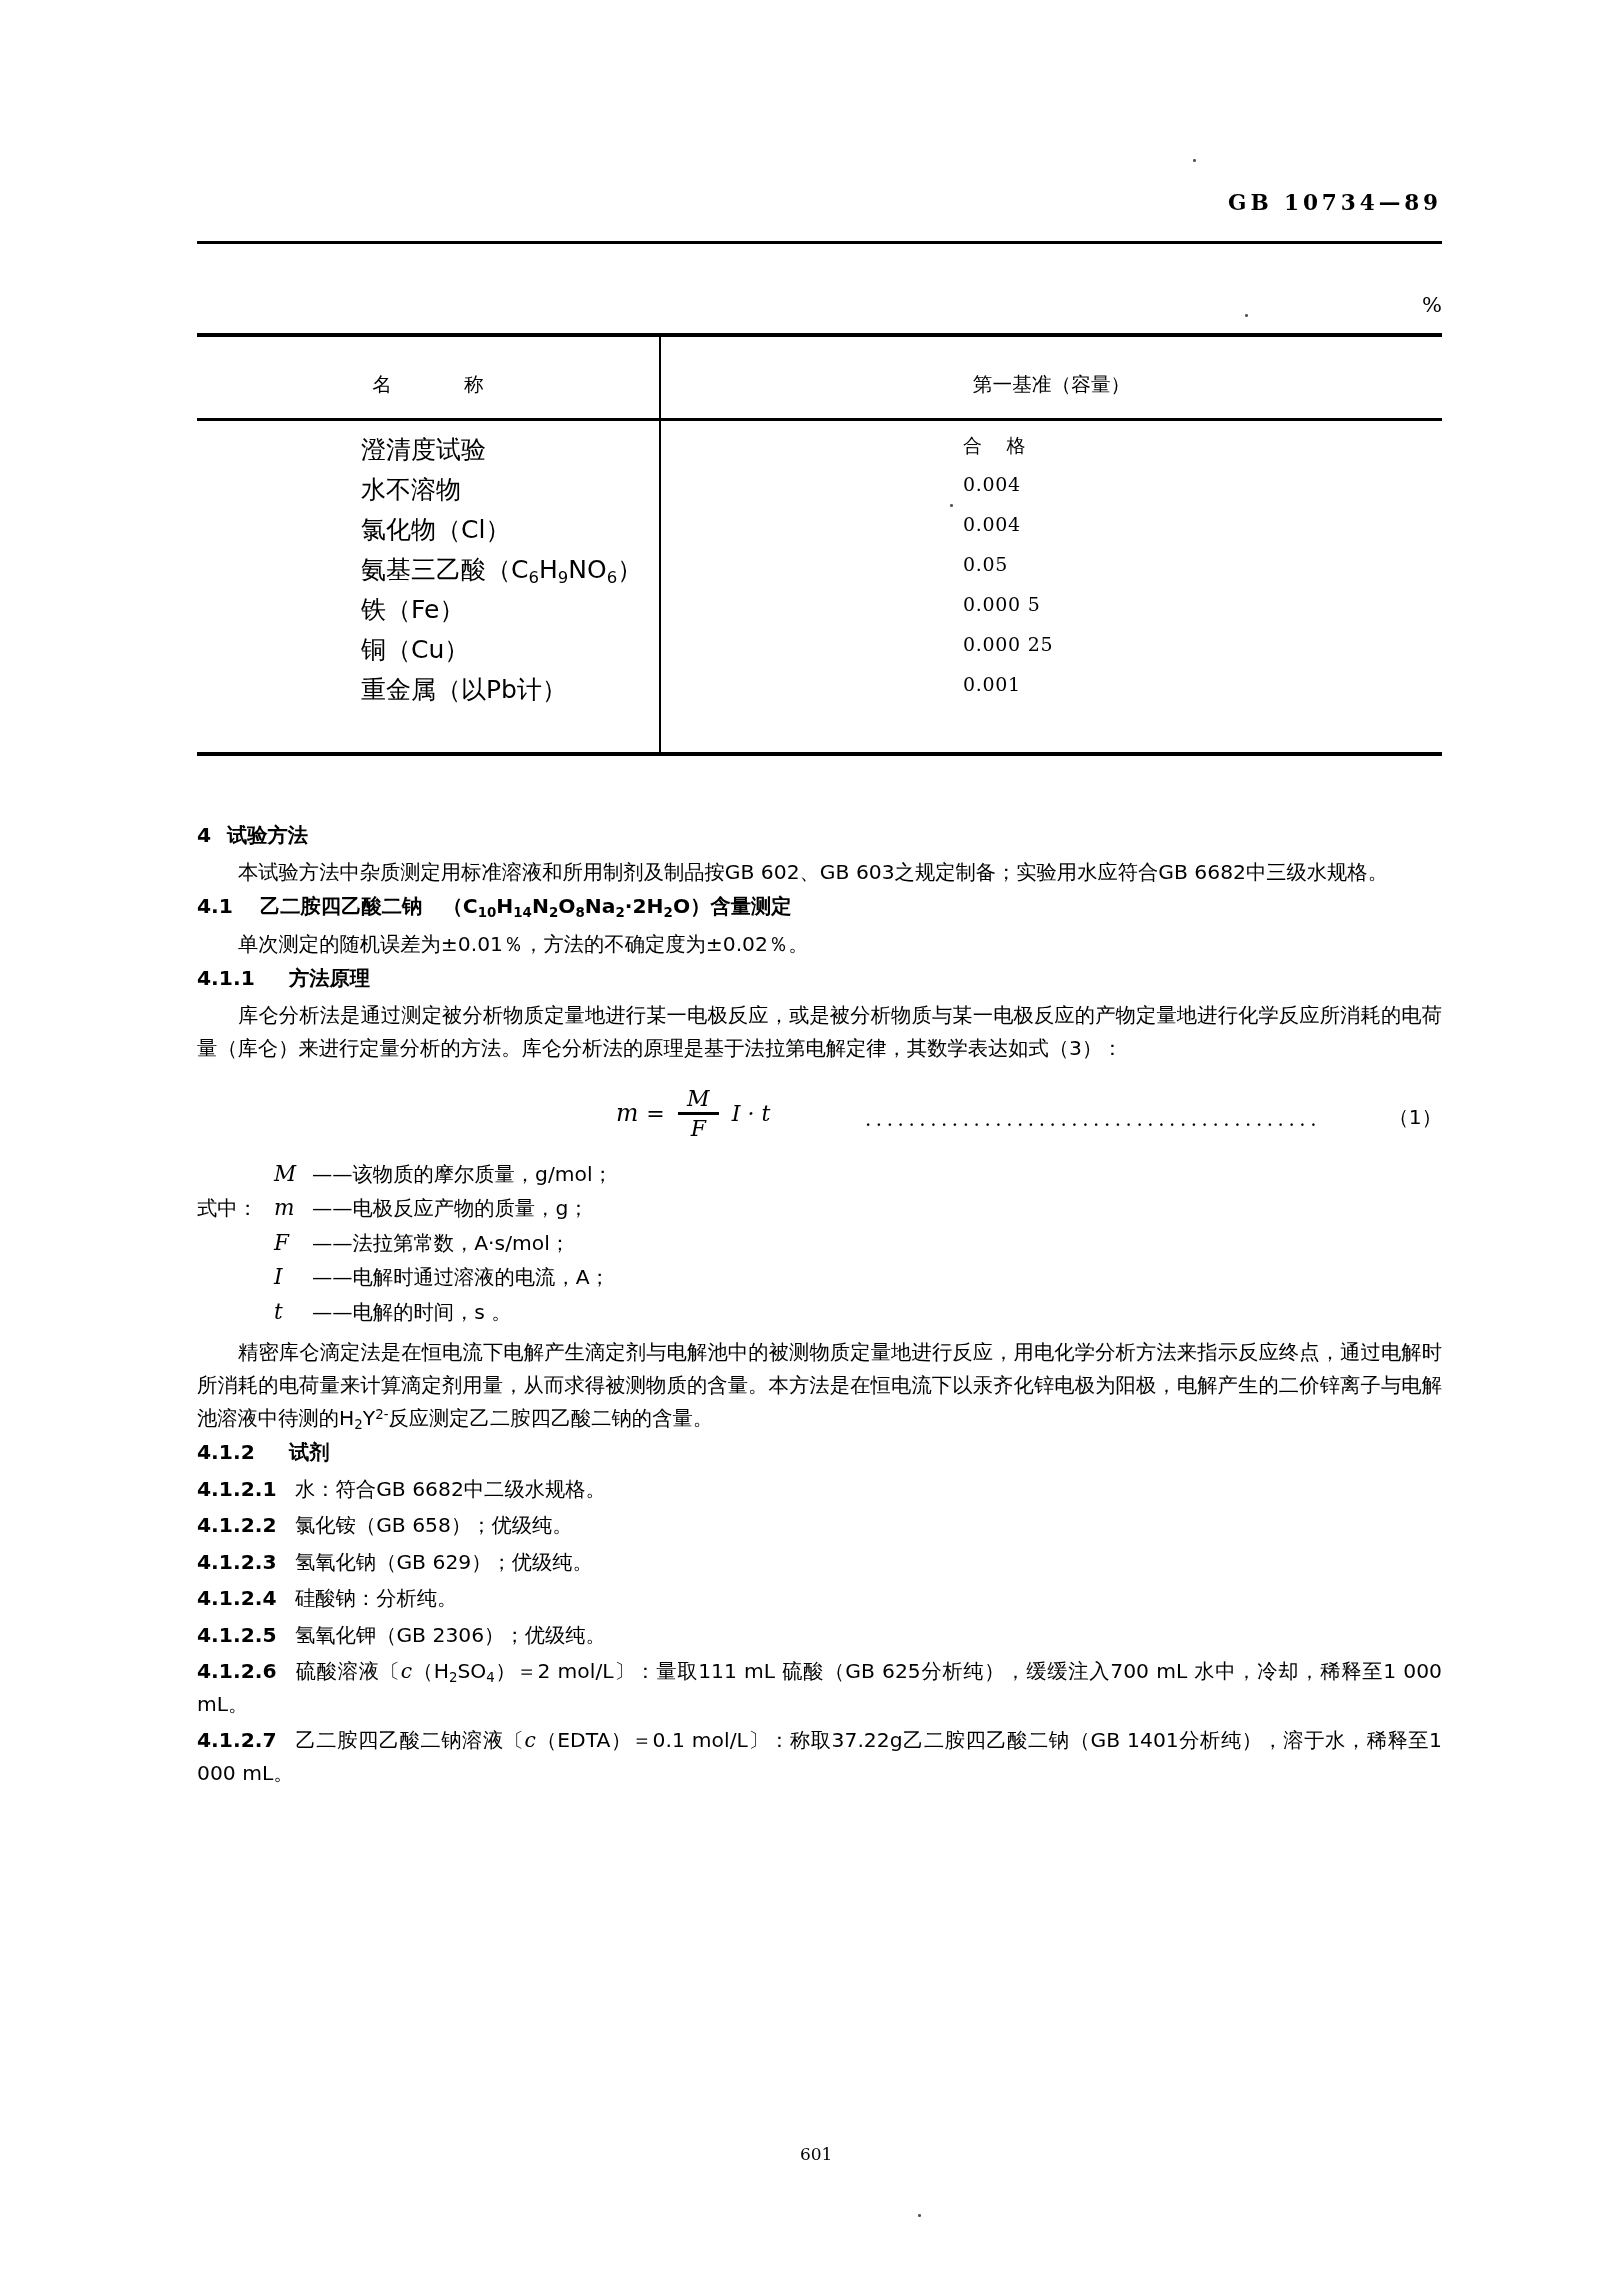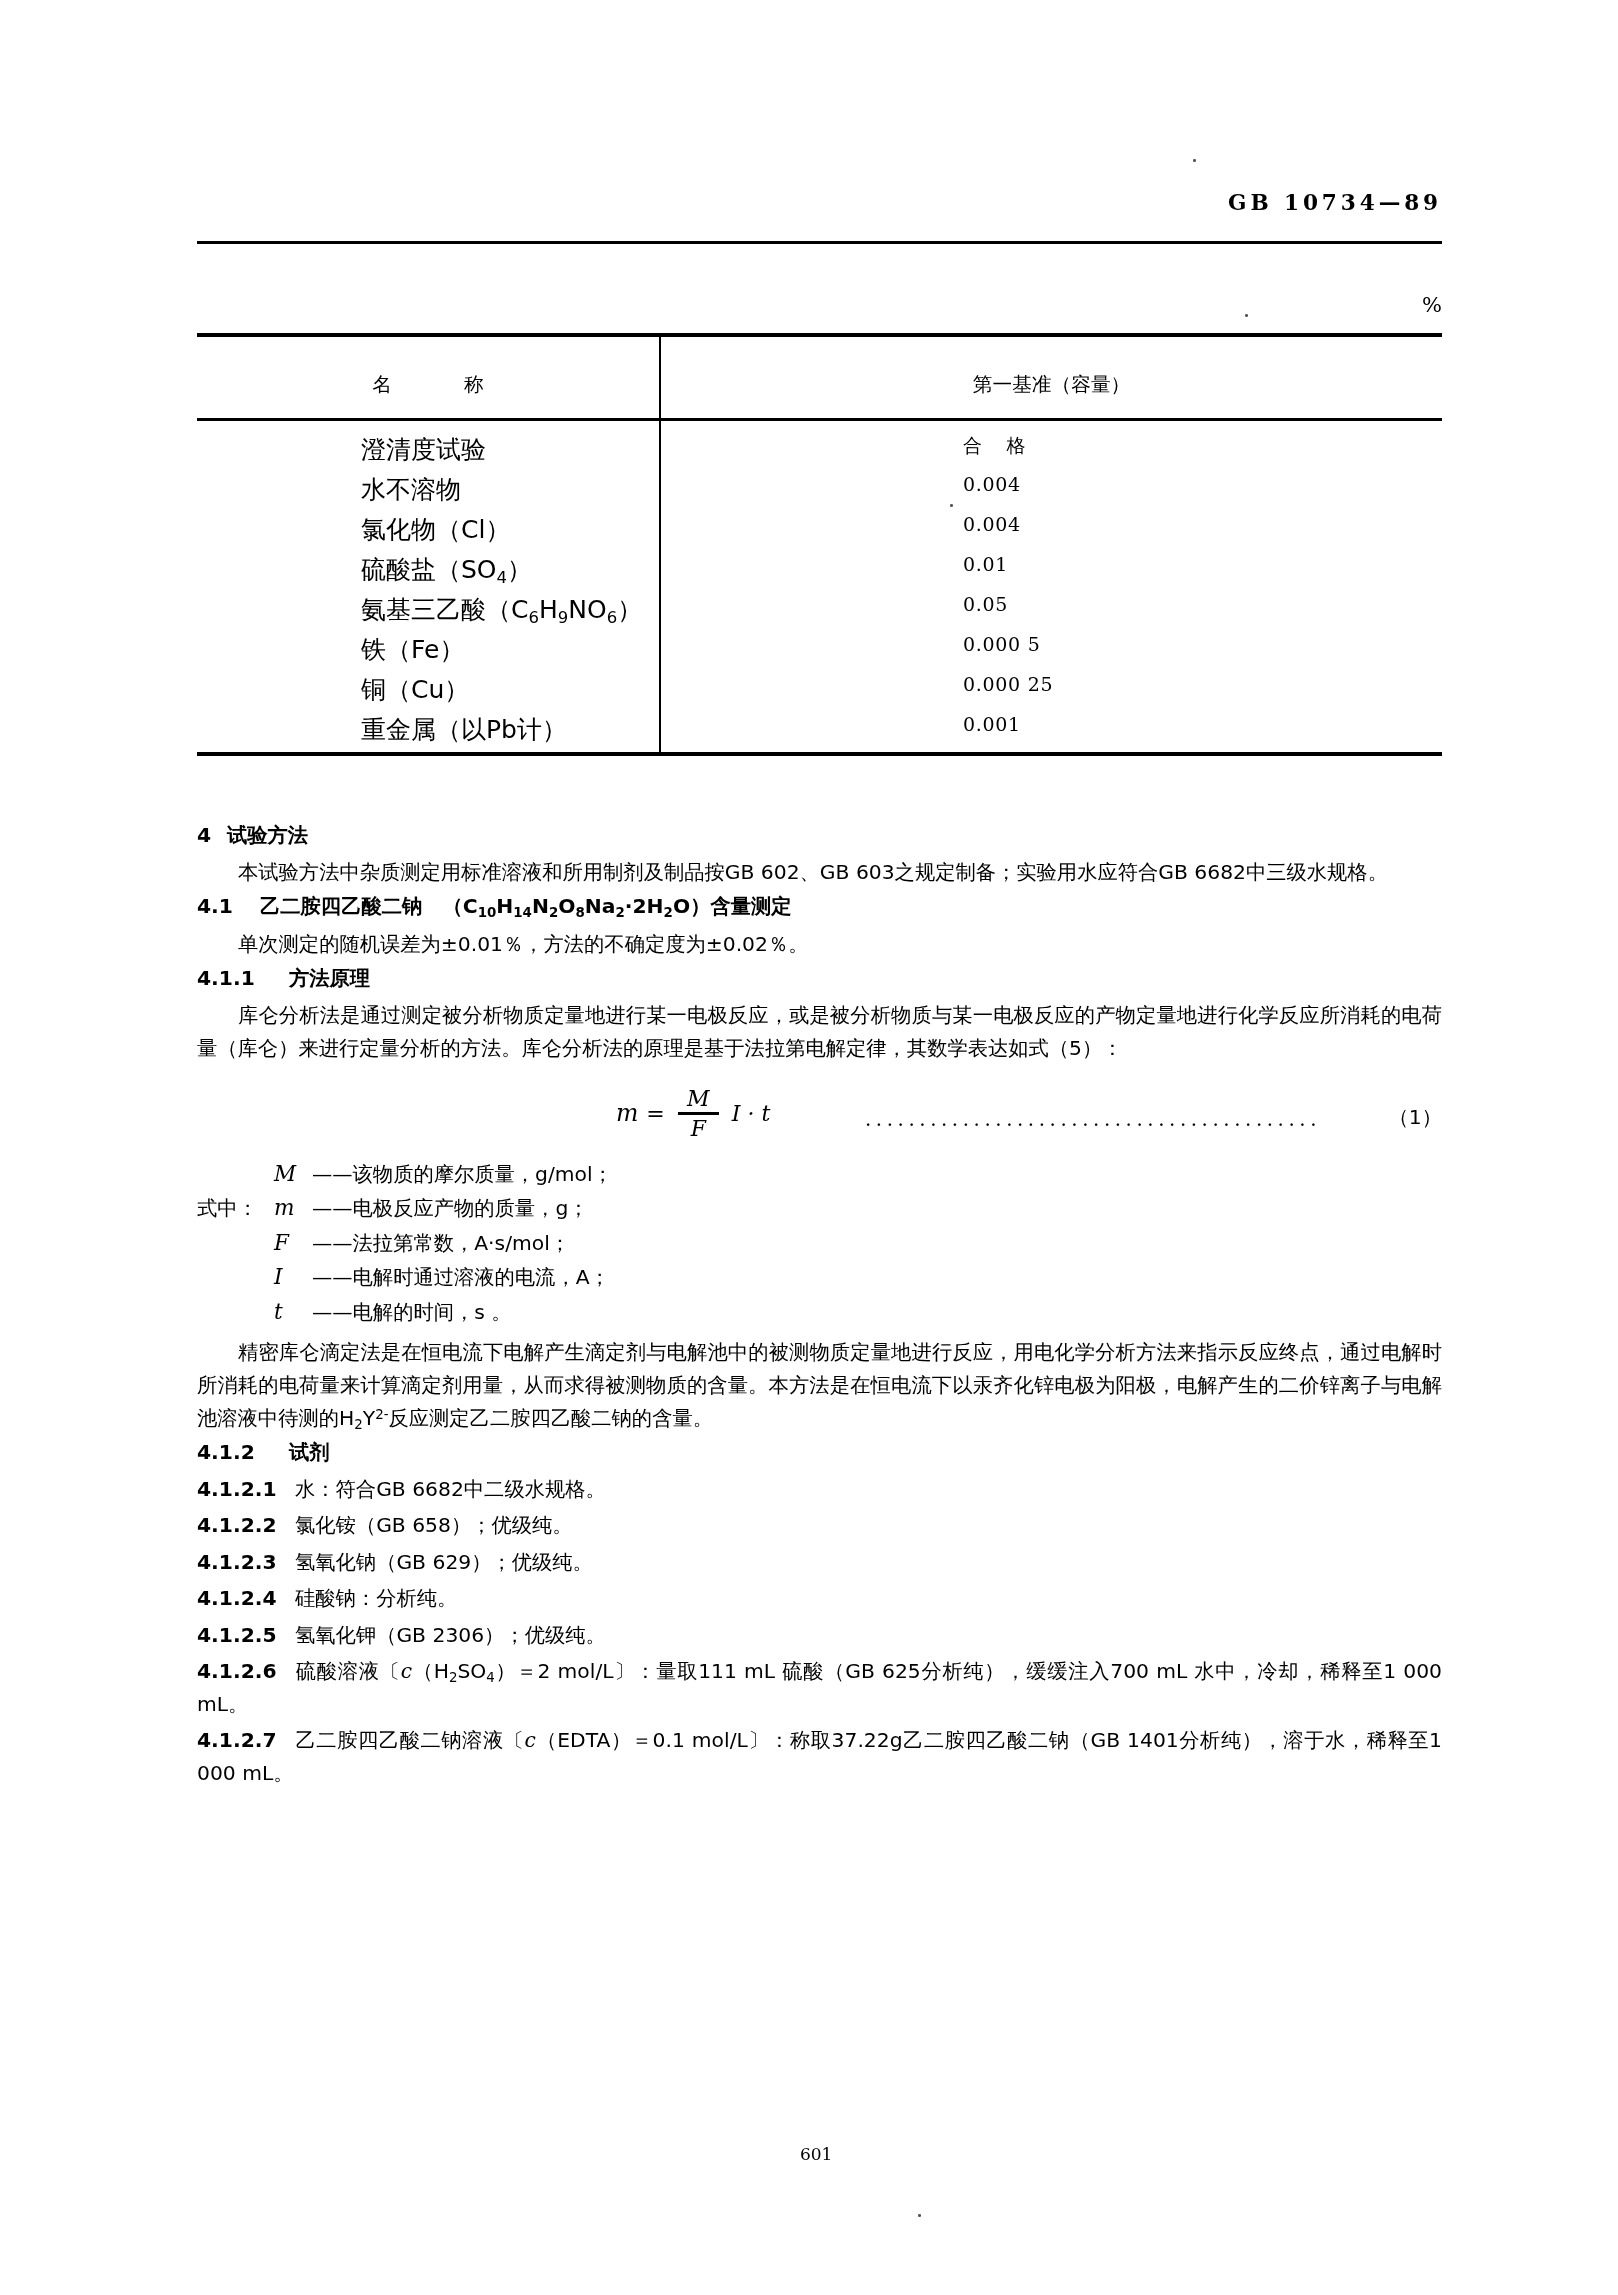--- a/index.html
+++ b/index.html
@@ -291,24 +291,20 @@
           </div>
           <div class="trow">
             <div class="cell-name">水不溶物</div>
             <div class="cell-val">0.004</div>
           </div>
           <div class="trow">
             <div class="cell-name">氯化物（Cl）</div>
             <div class="cell-val">0.004</div>
           </div>
           <div class="trow">
-            <div class="cell-name">硫酸盐（SO<sub>4</sub>）</div>
-            <div class="cell-val">0.01</div>
-          </div>
-          <div class="trow">
             <div class="cell-name">氨基三乙酸（C<sub>6</sub>H<sub>9</sub>NO<sub>6</sub>）</div>
             <div class="cell-val">0.05</div>
           </div>
           <div class="trow">
             <div class="cell-name">铁（Fe）</div>
             <div class="cell-val">0.000 5</div>
           </div>
           <div class="trow">
             <div class="cell-name">铜（Cu）</div>
             <div class="cell-val">0.000 25</div>
@@ -328,21 +324,21 @@
       <p class="para indent">本试验方法中杂质测定用标准溶液和所用制剂及制品按GB 602、GB 603之规定制备；实验用水应符合GB 6682中三级水规格。</p>
 
       <h2 class="h-sec">
         <span class="num w3">4.1</span><span id="s41title">乙二胺四乙酸二钠　（C<sub>10</sub>H<sub>14</sub>N<sub>2</sub>O<sub>8</sub>Na<sub>2</sub>·2H<sub>2</sub>O）含量测定</span>
       </h2>
       <p class="para indent">单次测定的随机误差为±0.01％，方法的不确定度为±0.02％。</p>
 
       <h2 class="h-sec">
         <span class="num w4">4.1.1</span><span>方法原理</span>
       </h2>
-      <p class="para indent">库仑分析法是通过测定被分析物质定量地进行某一电极反应，或是被分析物质与某一电极反应的产物定量地进行化学反应所消耗的电荷量（库仑）来进行定量分析的方法。库仑分析法的原理是基于法拉第电解定律，其数学表达如式（5）：</p>
+      <p class="para indent">库仑分析法是通过测定被分析物质定量地进行某一电极反应，或是被分析物质与某一电极反应的产物定量地进行化学反应所消耗的电荷量（库仑）来进行定量分析的方法。库仑分析法的原理是基于法拉第电解定律，其数学表达如式（3）：</p>
 
       <div class="eq-line">
         <div class="eq-body">
           <span class="eq-var">m</span>
           <span style="margin:0 7.9px;">=</span>
           <span class="frac">
             <span class="top">M</span>
             <span class="bar"></span>
             <span class="bot">F</span>
           </span>

